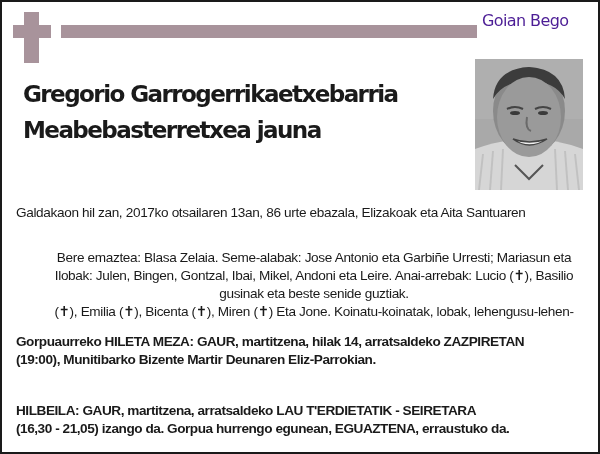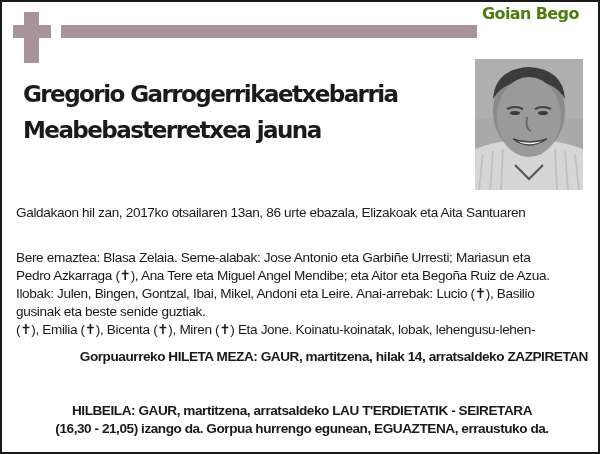--- a/index.html
+++ b/index.html
@@ -5,44 +5,44 @@
     html, body { margin: 0; padding: 0; background: #ffffff; }
     body { width: 600px; height: 454px; position: relative; overflow: hidden; }
     .frame {
       position: absolute; left: 0; top: 0; width: 596px; height: 450px;
       border: 2px solid #1a1a1a; border-left-width: 2px; background: #fff;
     }
     .cross-v { position: absolute; left: 22px; top: 10px; width: 15px; height: 51px; background: #a8939b; }
     .cross-h { position: absolute; left: 11px; top: 23px; width: 38px; height: 13px; background: #a8939b; }
     .bar { position: absolute; left: 59px; top: 23px; width: 416px; height: 13px; background: #a8939b; }
     .brand {
-      position: absolute; left: 480px; top: 1px; font-family: "DejaVu Sans", sans-serif;
-      font-weight: bold; font-size: 16px; color: #4d7c0f; letter-spacing: -0.6px; line-height: 22px;
+      position: absolute; left: 480px; top: 8px; font-family: "DejaVu Sans", sans-serif;
+      font-weight: normal; font-size: 16px; color: #4c1d95; letter-spacing: -0.6px; line-height: 22px;
     }
     .title {
       position: absolute; left: 21px; top: 74px; width: 450px; margin: 0;
       font-family: "DejaVu Sans", sans-serif; font-weight: bold; font-size: 23.5px;
       line-height: 36px; color: #1a1a1a; letter-spacing: -1.6px; transform: scaleX(0.98); transform-origin: left top;
     }
     .photo {
       position: absolute; left: 473px; top: 57px; width: 108px; height: 131px; overflow: hidden;
       background: linear-gradient(180deg, #9e9e9e 0%, #b9b9b9 40%, #c8c8c8 100%);
     }
     .photo svg { display: block; }
     .body {
       position: absolute; left: 14px; top: 202px; width: 572px;
       font-family: "Liberation Sans", sans-serif; font-size: 13.6px; line-height: 18px; color: #1a1a1a;
       letter-spacing: -0.35px;
     }
     .body p { margin: 0 0 9px 0; }
     .body p.bold { font-weight: bold; letter-spacing: -0.45px; }
     .p1 { position: absolute; left: 0; top: 0; width: 572px; }
-    .p2 { position: absolute; left: 0; top: 45px; width: 572px; }
-    .p3 { position: absolute; left: 0; top: 144px; width: 572px; text-align: right; }
-    .p4 { position: absolute; left: 0; top: 198px; width: 572px; text-align: center; }
+    .p2 { position: absolute; left: 12px; top: 45px; width: 572px; text-align: center; }
+    .p3 { position: absolute; left: 0; top: 129px; width: 572px; }
+    .p4 { position: absolute; left: 0; top: 198px; width: 572px; }
     .line { display: block; white-space: nowrap; }
   </style>
 </head>
 <body>
 
 <div class="frame">
   <div class="cross-v"></div>
   <div class="cross-h"></div>
   <div class="bar"></div>
   <div class="brand">Goian Bego</div>
@@ -77,26 +77,26 @@
       <path d="M40 106 L54 120 L68 106" stroke="#555" stroke-width="2" fill="none"></path>
     </svg>
   </div>
 
   <div class="body">
     <p class="p1">
       <span class="line">Galdakaon hil zan, 2017ko otsailaren 13an, 86 urte ebazala, Elizakoak eta Aita Santuaren</span>
     </p>
     <p class="p2">
       <span class="line">Bere emaztea: Blasa Zelaia. Seme-alabak: Jose Antonio eta Garbiñe Urresti; Mariasun eta</span>
-      <span class="line">Pedro Azkarraga (✝), Ana Tere eta Miguel Angel Mendibe; eta Aitor eta Begoña Ruiz de Azua.</span>
       <span class="line">Ilobak: Julen, Bingen, Gontzal, Ibai, Mikel, Andoni eta Leire. Anai-arrebak: Lucio (✝), Basilio</span>
       <span class="line">gusinak eta beste senide guztiak.</span>
       <span class="line">(✝), Emilia (✝), Bicenta (✝), Miren (✝) Eta Jone. Koinatu-koinatak, lobak, lehengusu-lehen-</span>
     </p>
     <p class="p3 bold">
       <span class="line">Gorpuaurreko HILETA MEZA: GAUR, martitzena, hilak 14, arratsaldeko ZAZPIRETAN</span>
+      <span class="line">(19:00), Munitibarko Bizente Martir Deunaren Eliz-Parrokian.</span>
     </p>
     <p class="p4 bold">
       <span class="line">HILBEILA: GAUR, martitzena, arratsaldeko LAU T'ERDIETATIK - SEIRETARA</span>
       <span class="line">(16,30 - 21,05) izango da. Gorpua hurrengo egunean, EGUAZTENA, erraustuko da.</span>
     </p>
   </div>
 </div>
 
 </body></html>

